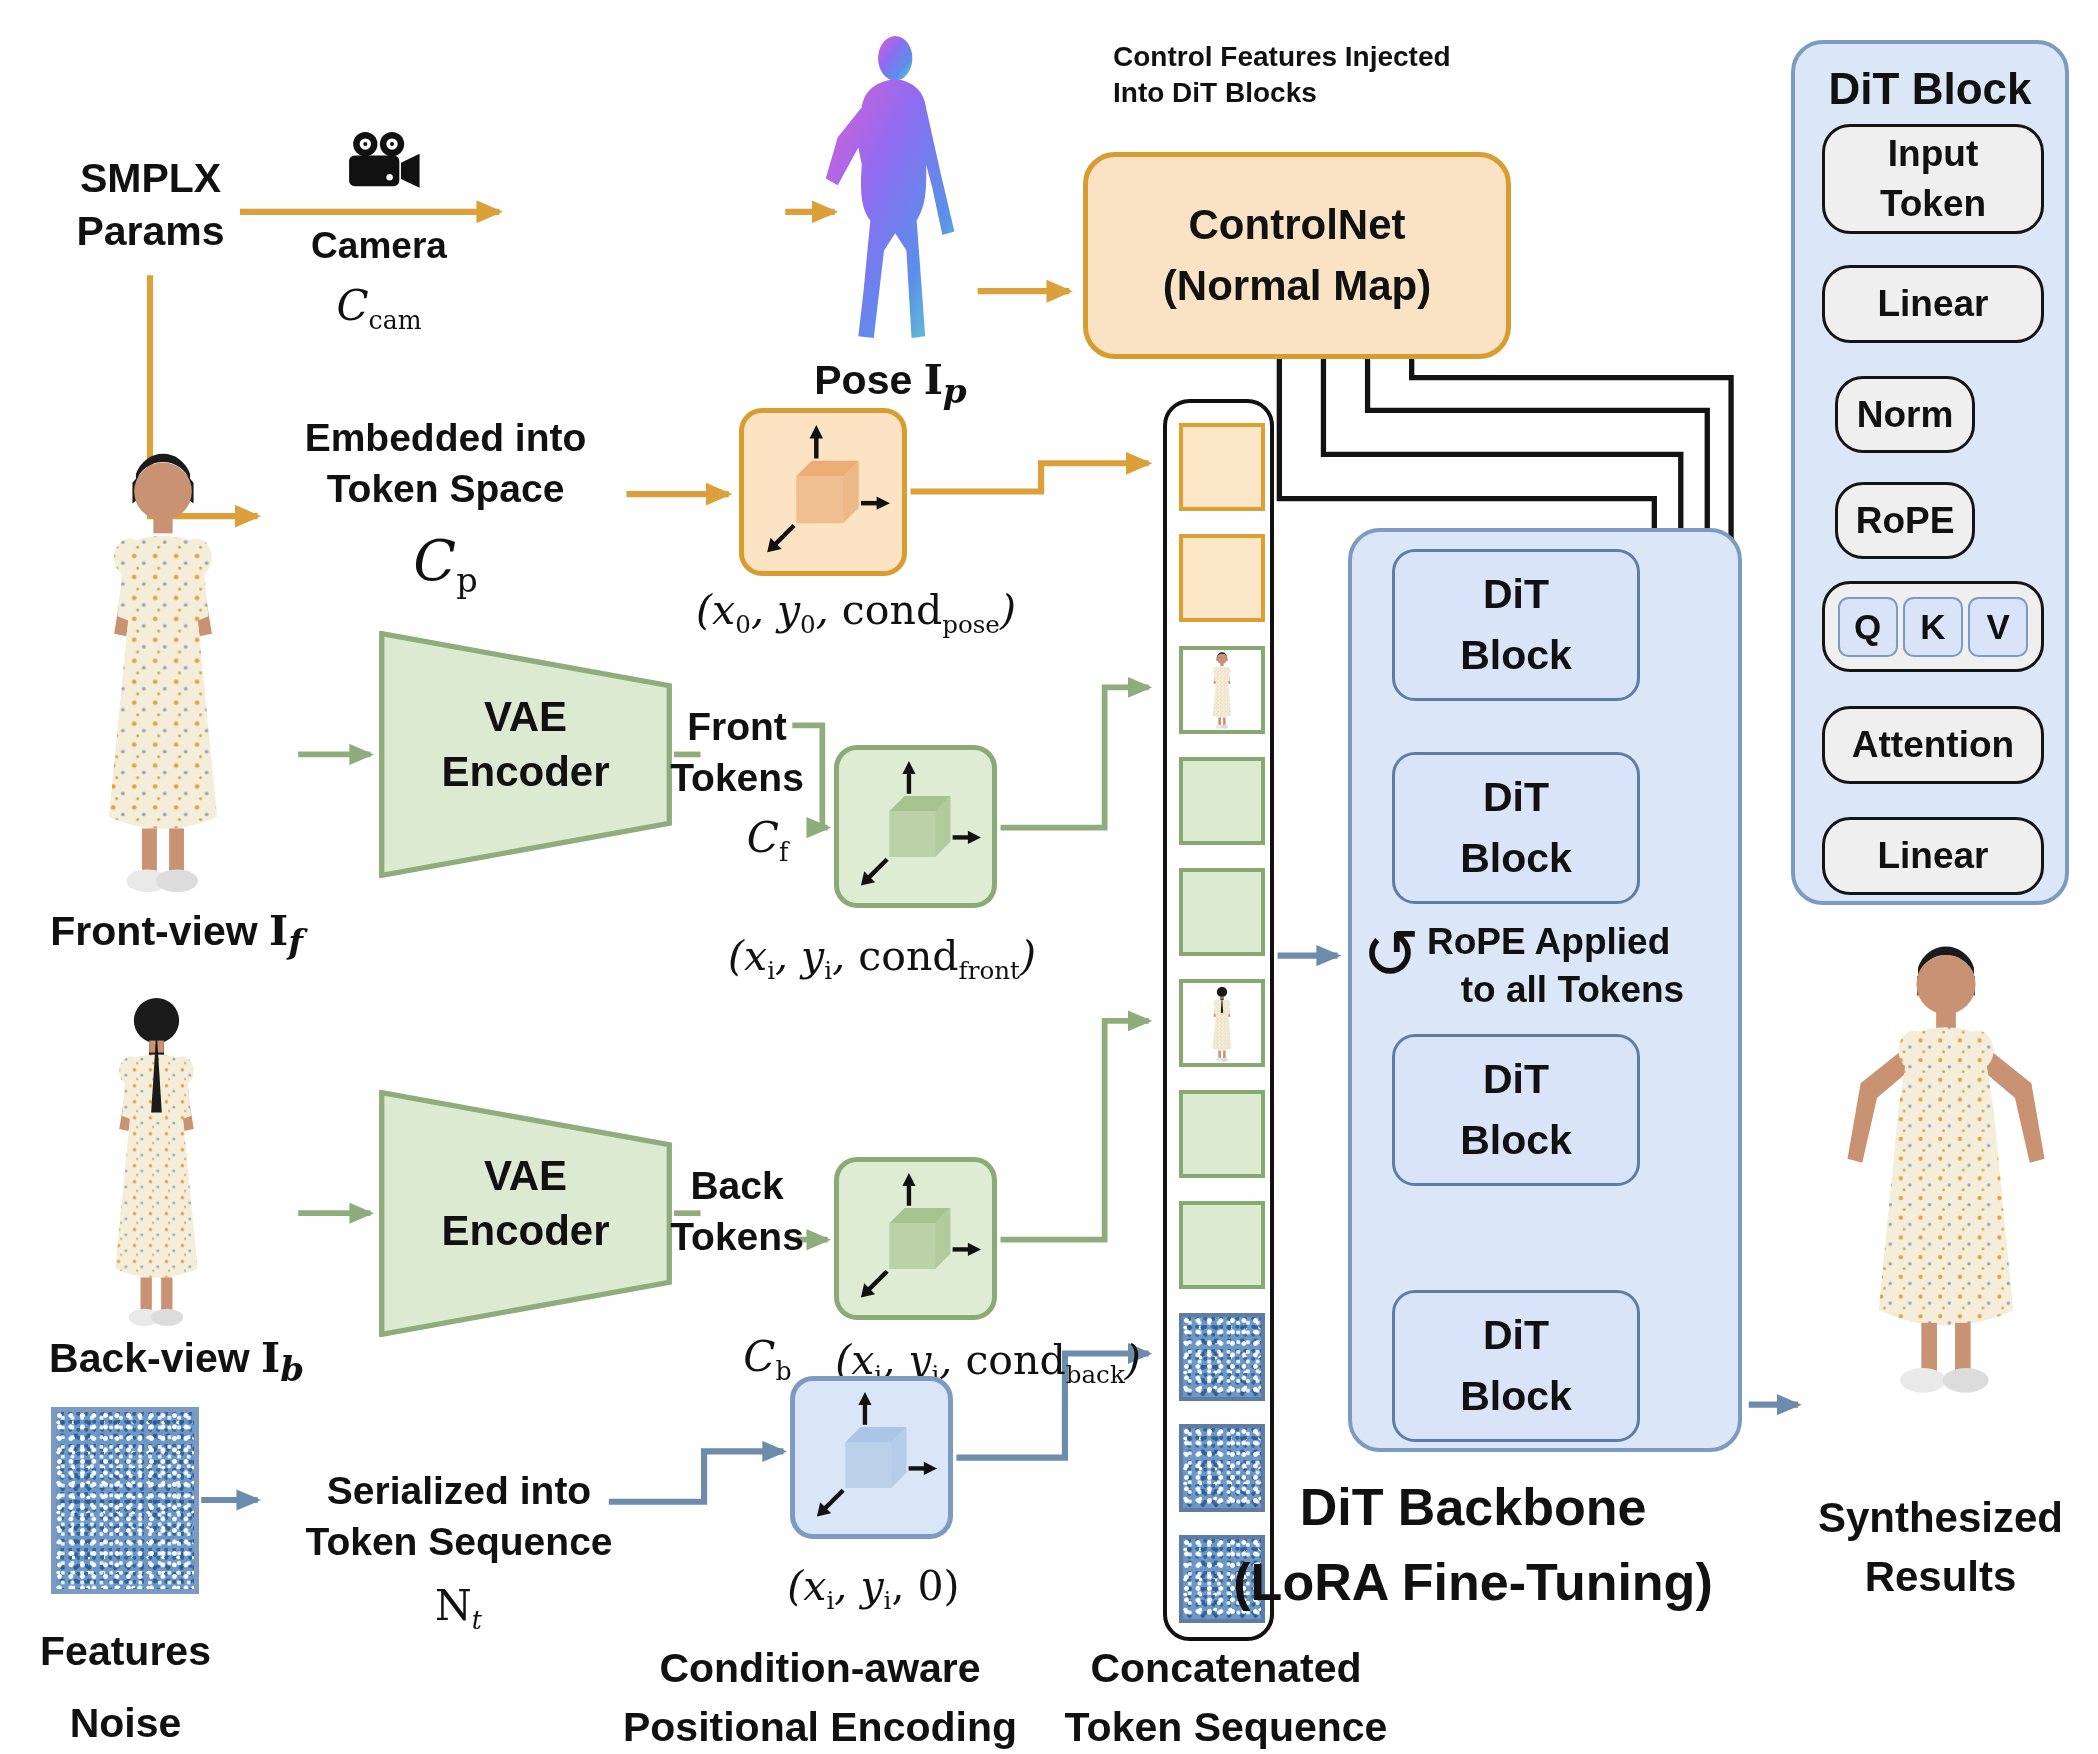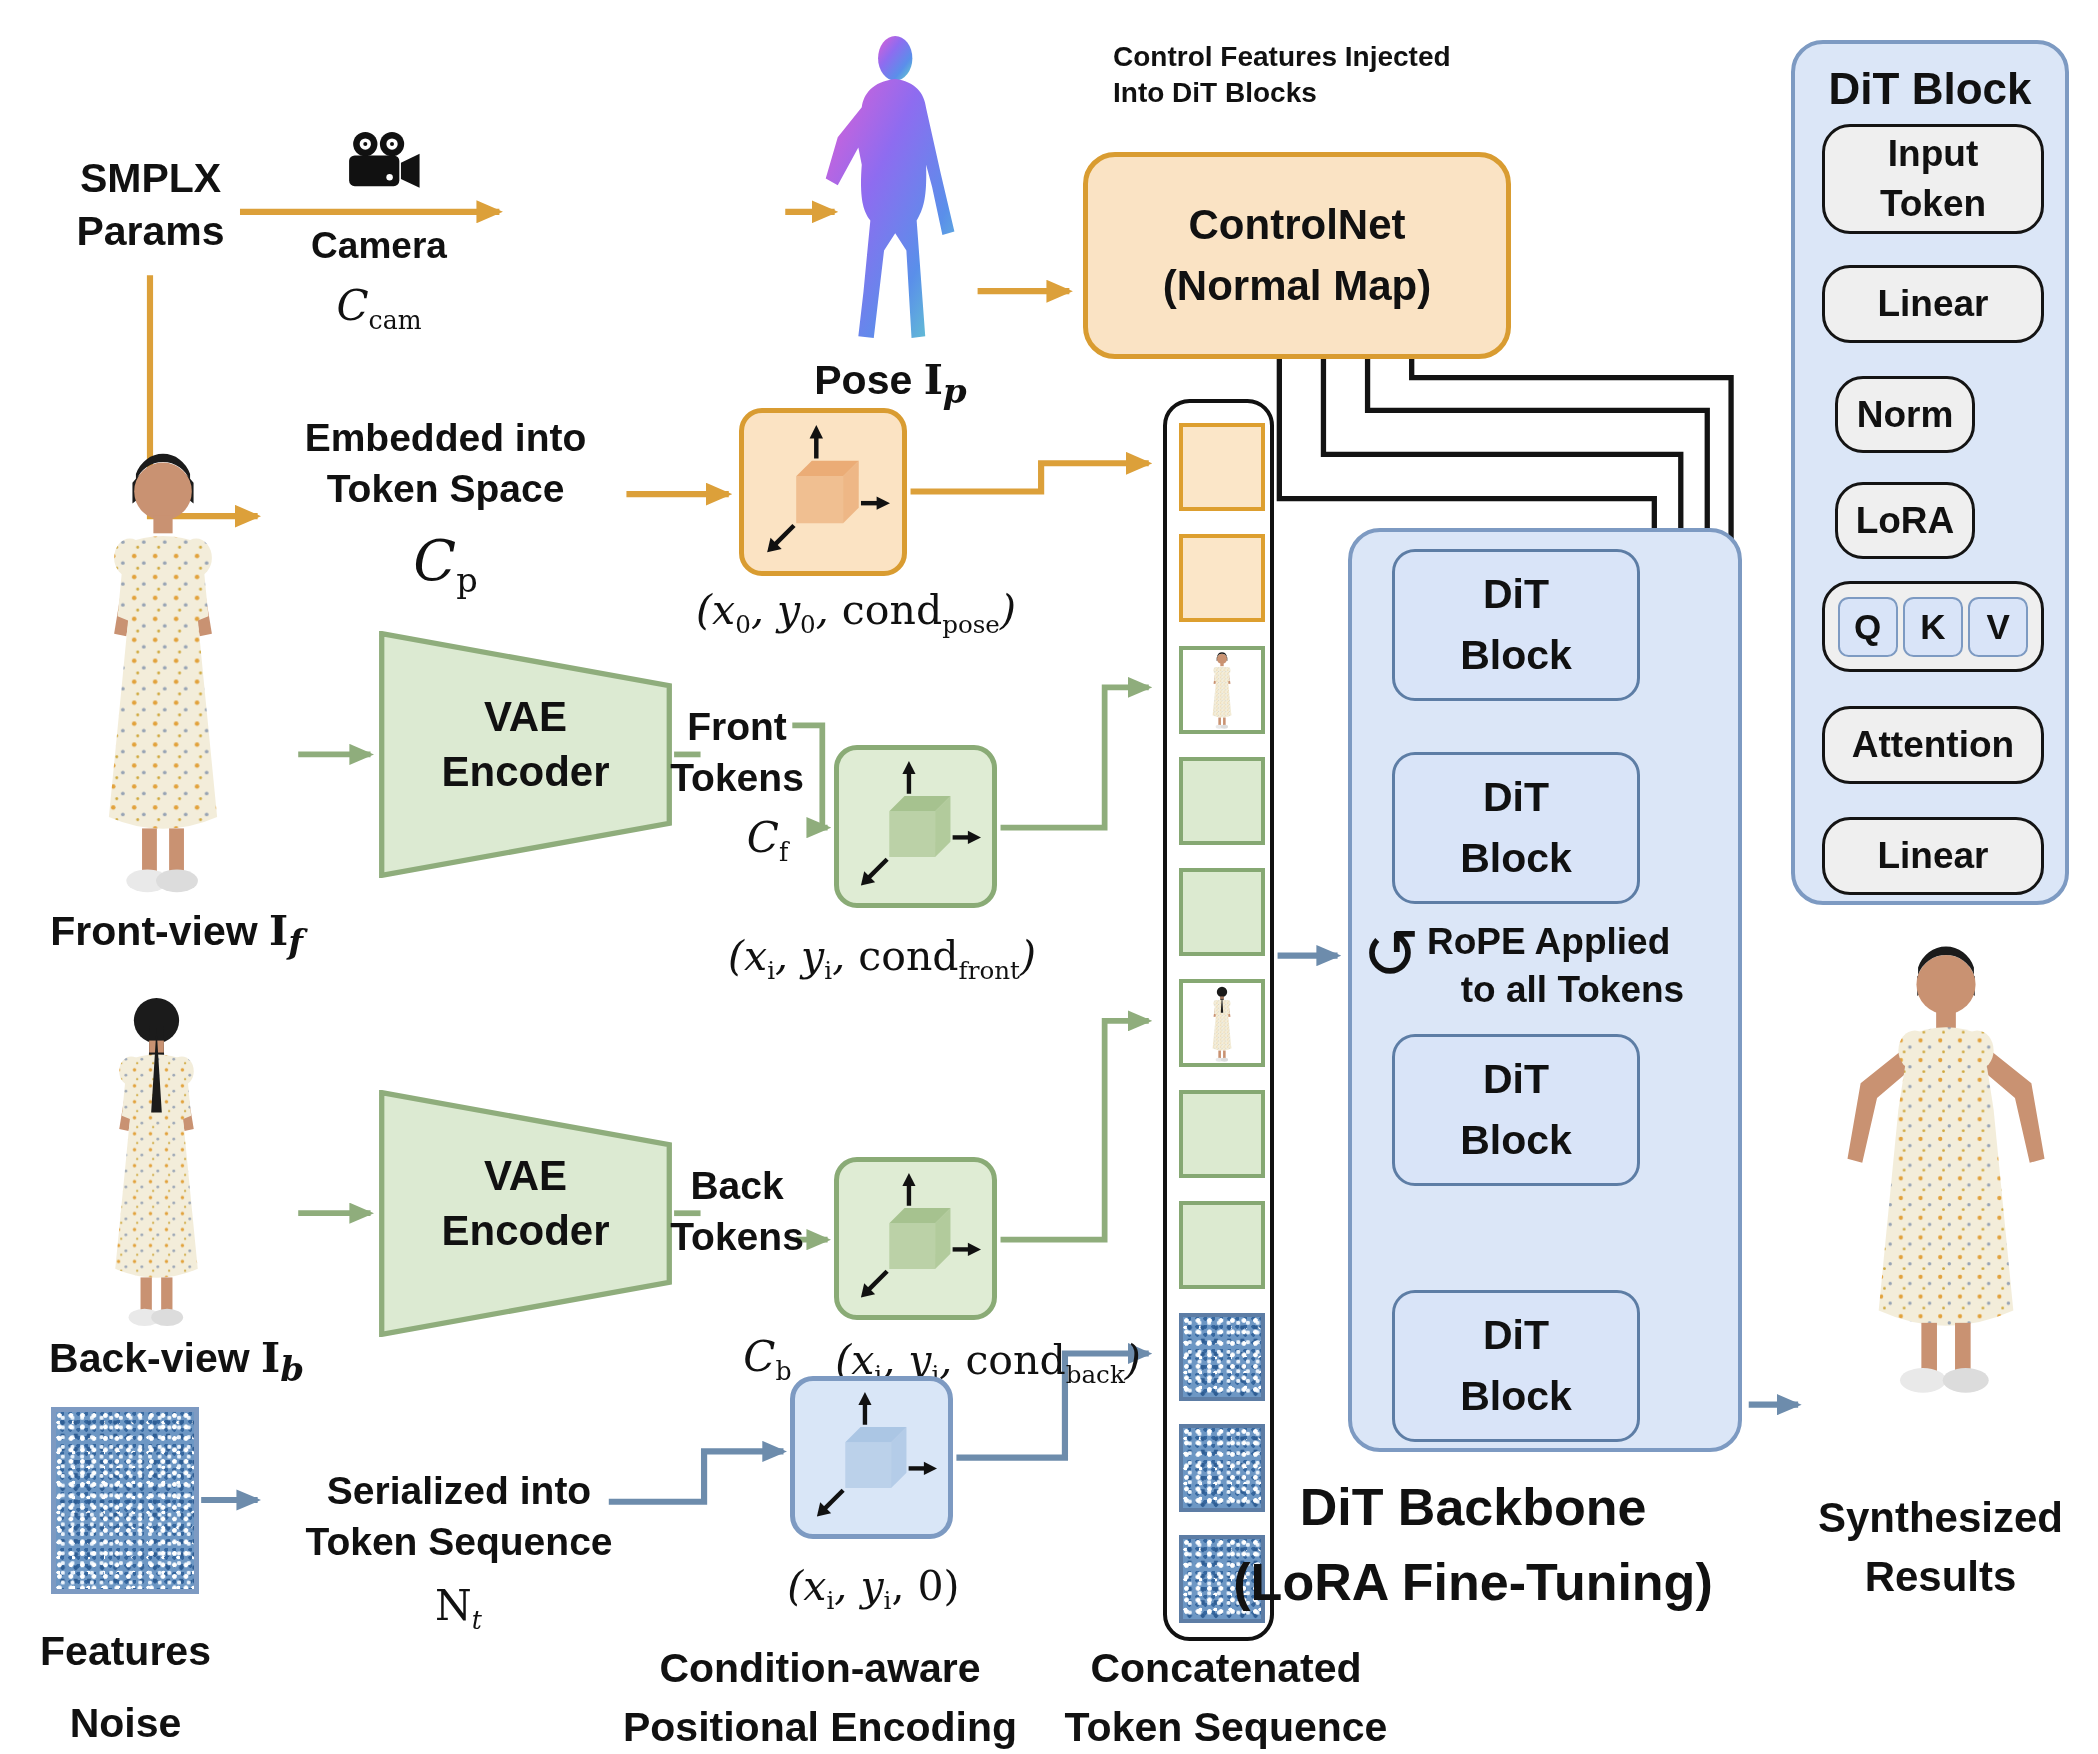--- a/index.html
+++ b/index.html
@@ -413,21 +413,21 @@
     <span>Input</span>
     <span>Token</span>
   </div>
   <div class="abs gbox" style="left:1822px;top:265px;width:216px;height:72px;font-size:37px">
     <span>Linear</span>
   </div>
   <div class="abs gbox" style="left:1835px;top:376px;width:134px;height:71px;font-size:37px">
     <span>Norm</span>
   </div>
   <div class="abs gbox" style="left:1835px;top:482px;width:134px;height:71px;font-size:37px">
-    <span>LoRA</span>
+    <span>RoPE</span>
   </div>
   <div class="abs gbox" style="left:1822px;top:581px;width:216px;height:85px;flex-direction:row;gap:5.3px">
     <span class="qkv">Q</span>
     <span class="qkv">K</span>
     <span class="qkv">V</span>
   </div>
   <div class="abs gbox" style="left:1822px;top:706px;width:216px;height:72px;font-size:37px">
     <span>Attention</span>
   </div>
   <div class="abs gbox" style="left:1822px;top:817px;width:216px;height:72px;font-size:37px">

